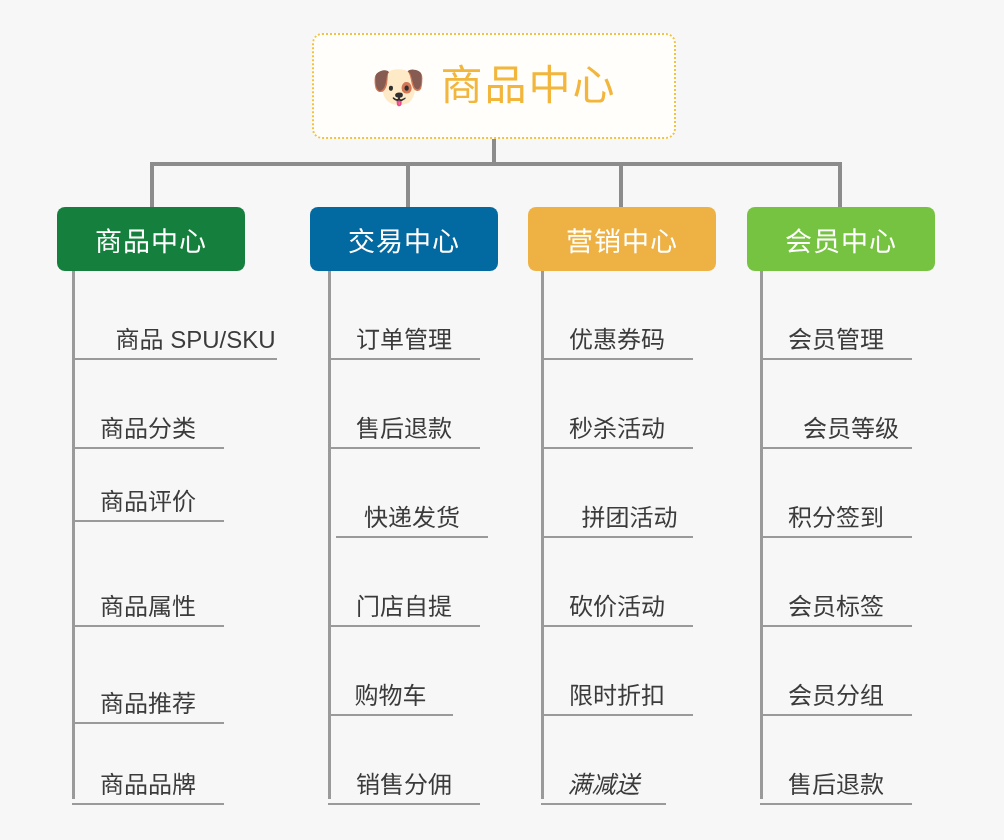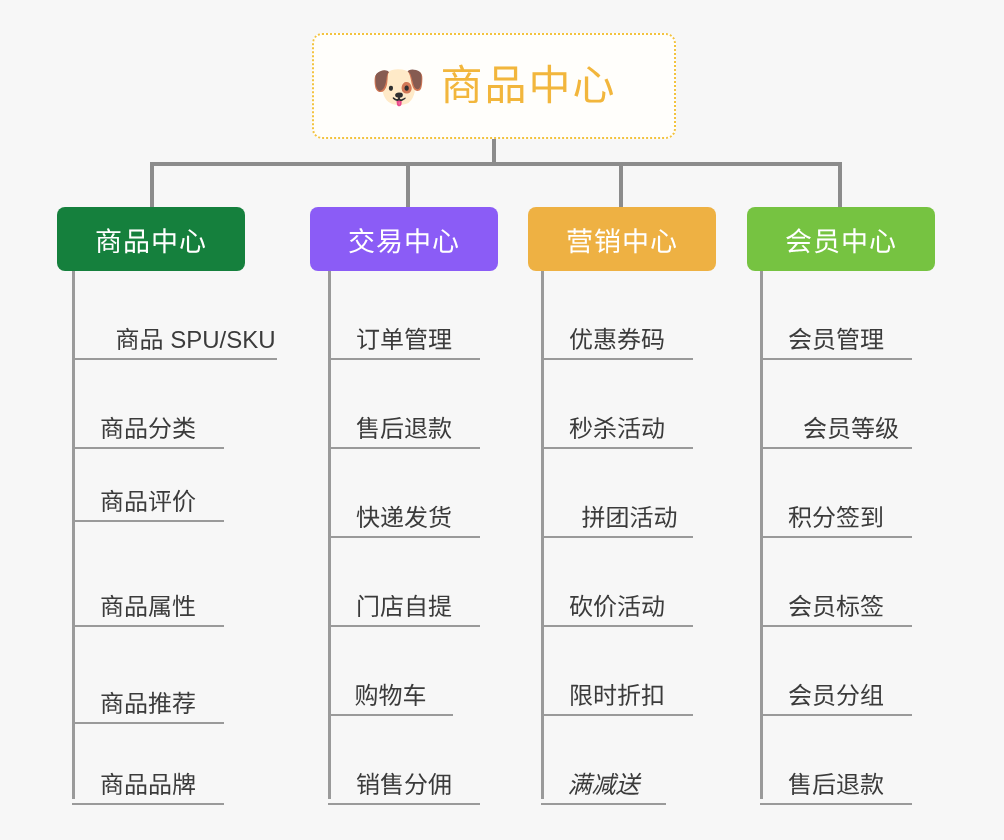--- a/index.html
+++ b/index.html
@@ -145,32 +145,32 @@
           <span class="leaf-label">商品属性</span>
         </div>
         <div class="leaf" style="top: 364px; width: 152px;">
           <span class="leaf-label">商品推荐</span>
         </div>
         <div class="leaf" style="top: 445px; width: 152px;">
           <span class="leaf-label">商品品牌</span>
         </div>
       </div>
       <div class="conn conn-v drop" style="left: 406px;"></div>
-      <div class="cat-box" style="left: 310px; background: #8b5cf6; align-items: center;">
+      <div class="cat-box" style="left: 310px; background: #0369a1; align-items: center;">
         <span>交易中心</span>
       </div>
       <div class="branch" style="left: 328px;">
         <div class="trunk"></div>
         <div class="leaf" style="top: 0px; width: 152px;">
           <span class="leaf-label">订单管理</span>
         </div>
         <div class="leaf" style="top: 89px; width: 152px;">
           <span class="leaf-label">售后退款</span>
         </div>
-        <div class="leaf" style="top: 178px; width: 152px;">
+        <div class="leaf" style="top: 178px; width: 152px; margin-left: 8px;">
           <span class="leaf-label">快递发货</span>
         </div>
         <div class="leaf" style="top: 267px; width: 152px;">
           <span class="leaf-label">门店自提</span>
         </div>
         <div class="leaf" style="top: 356px; width: 125px;">
           <span class="leaf-label">购物车</span>
         </div>
         <div class="leaf" style="top: 445px; width: 152px;">
           <span class="leaf-label">销售分佣</span>

